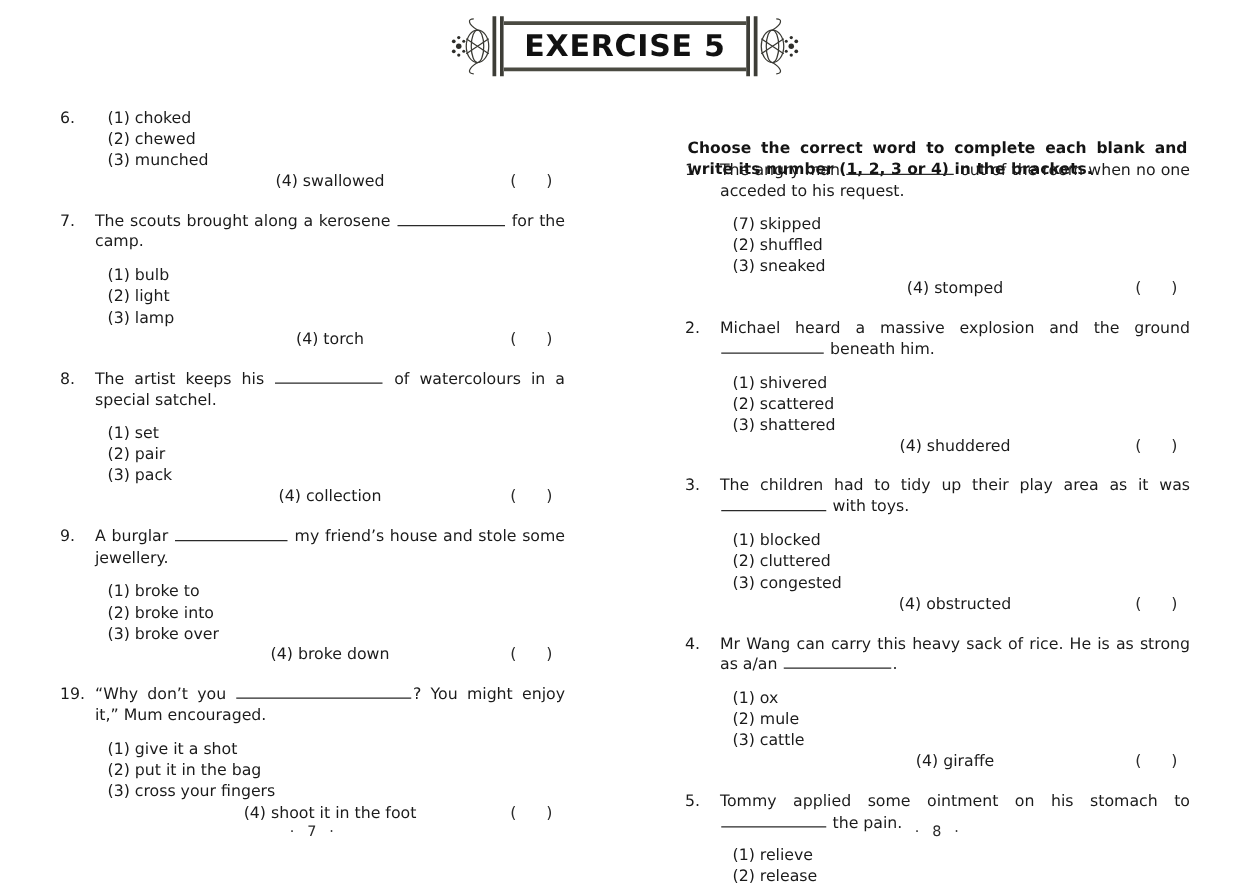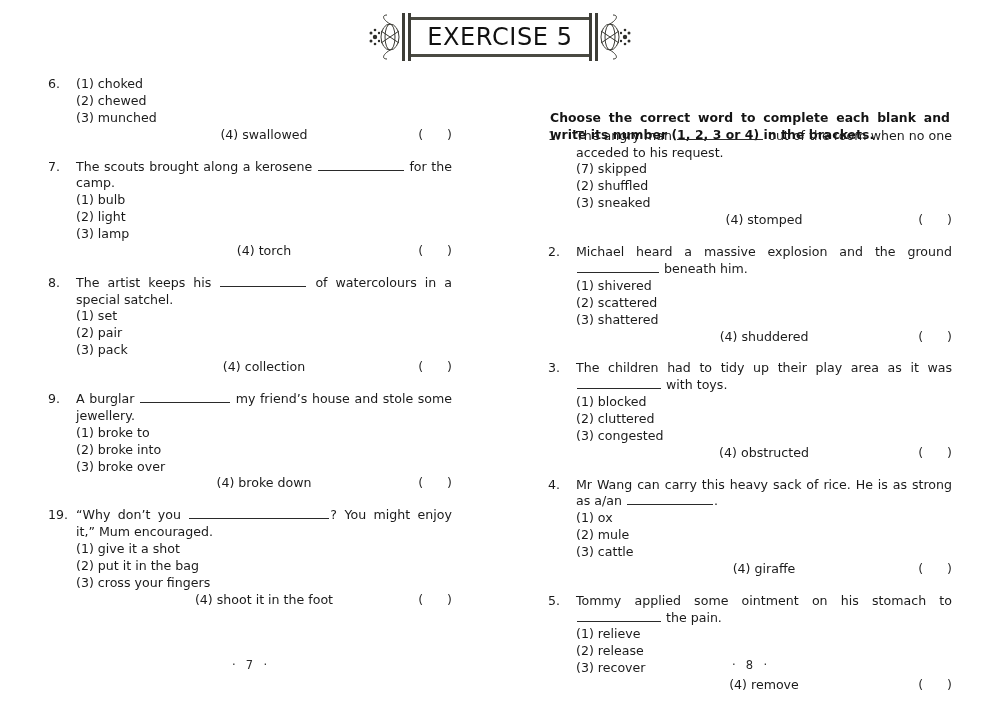--- a/index.html
+++ b/index.html
@@ -53,21 +53,21 @@
     align-items: center;
     justify-content: center;
     padding: 0 16px;
     border-top: 3px solid #4a4a42;
     border-bottom: 3px solid #4a4a42;
     background: #ffffff;
     min-width: 148px;
   }
   .banner-title {
     font-family: "DejaVu Sans", "Liberation Sans", sans-serif;
-    font-weight: normal;
+    font-weight: bold;
     font-size: 24px;
     letter-spacing: 0.6px;
     color: #111111;
     white-space: nowrap;
     line-height: 1;
   }
   .post {
     width: 9px;
     height: 48px;
     flex: 0 0 auto;
@@ -133,21 +133,21 @@
 
   .blank {
     display: inline-block;
     border-bottom: 1px solid #2a2a2a;
     vertical-align: baseline;
     height: 0.92em;
     margin: 0 1px;
   }
 
   .options {
-    margin: 0;
+    margin: 10px;
     padding: 0;
     list-style: none;
     position: relative;
   }
   .option {
     font-size: 12.6px;
     line-height: 1.345;
     white-space: nowrap;
   }
   .option.with-bracket {

